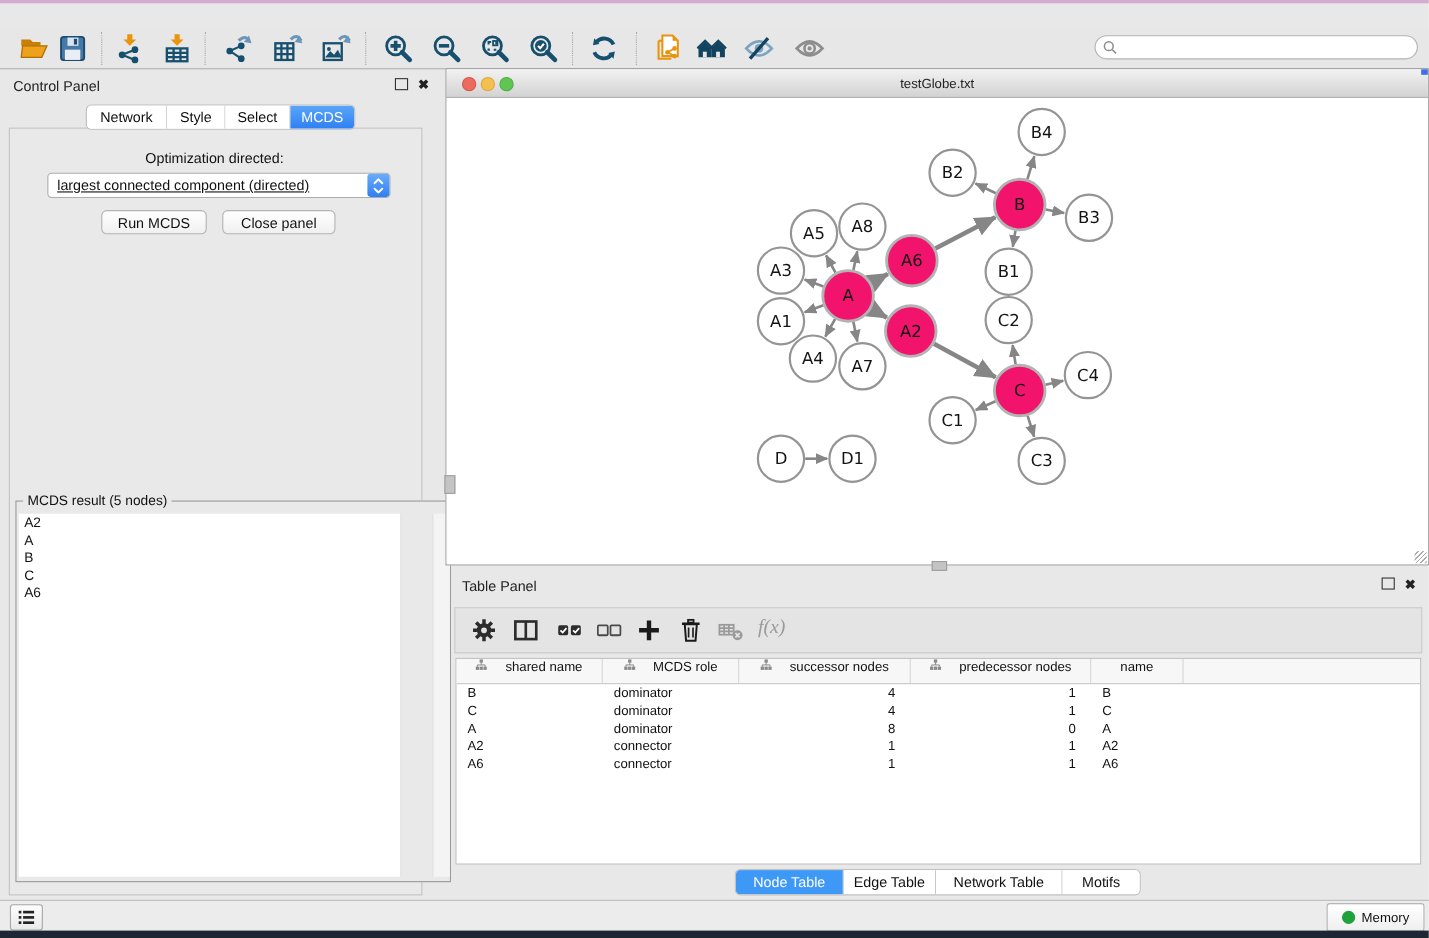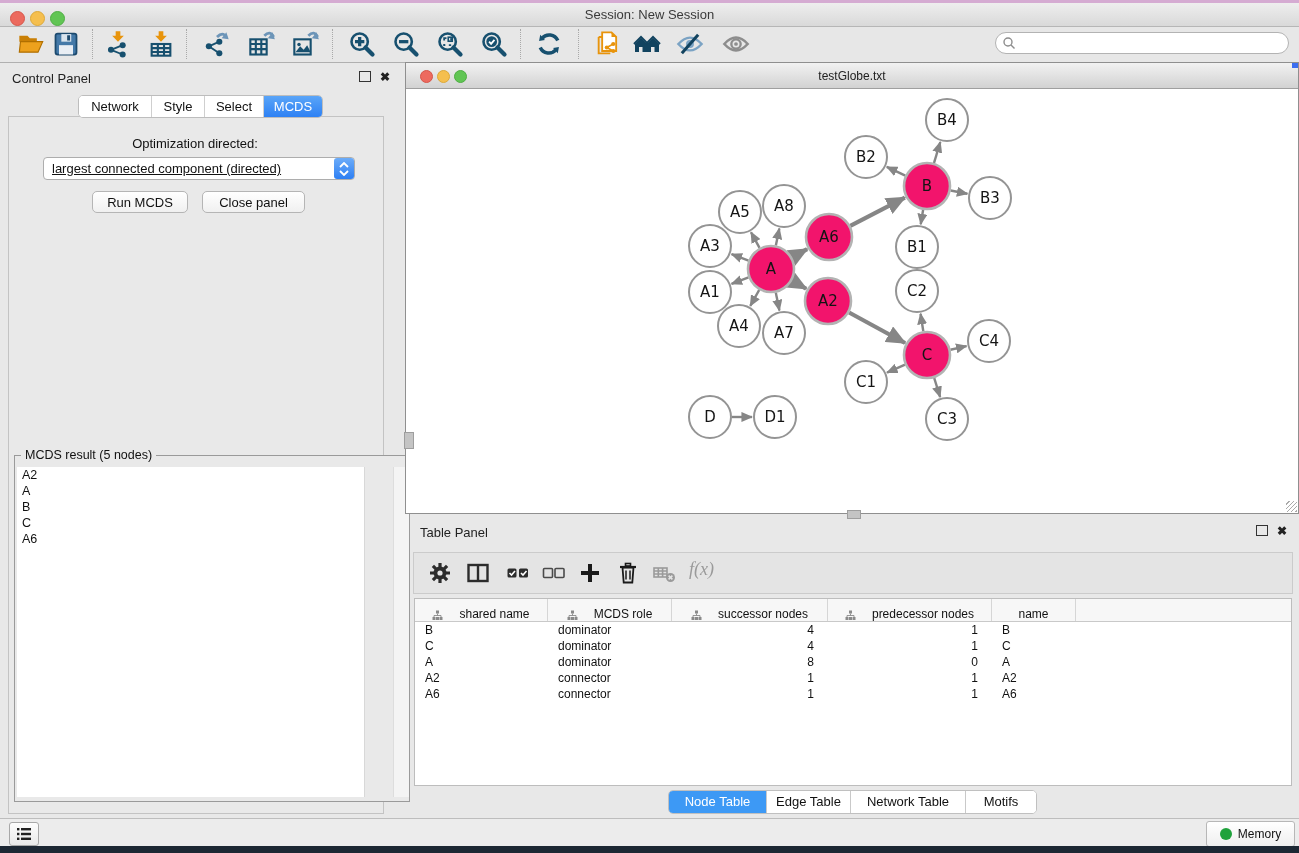--- a/index.html
+++ b/index.html
@@ -55,21 +55,21 @@
   .tl2{border-radius:50%;width:11px;height:11px;top:7px;}
   .canvas{left:0;top:26px;width:892px;height:424px;background:#fff;}
   
   .tp-title{left:420px;top:525px;font-size:13px;color:#222;}
   .tp-toolbar{left:413px;top:552px;width:878px;height:40px;background:#e4e4e4;border:1px solid #cbcbcb;}
   .tp-icon{top:8px;width:24px;height:24px;}
   .fx{font-family:"Liberation Serif",serif;font-style:italic;font-size:18px;color:#9a9a9a;}
   .table-wrap{left:414px;top:598px;width:878px;height:188px;background:#fff;border:1px solid #bdbdbd;
               box-sizing:border-box;overflow:hidden;}
   .thead{display:flex;height:22px;background:#f7f7f7;border-bottom:1px solid #c9c9c9;}
-  .th{display:flex;align-items:flex-end;justify-content:center;gap:16px;font-size:12px;color:#111;
+  .th{display:flex;align-items:flex-start;justify-content:center;gap:16px;font-size:12px;color:#111;
       border-right:1px solid #d6d6d6;box-sizing:border-box;}
   .trow{display:flex;height:16px;}
   .td{font-size:12px;color:#111;box-sizing:border-box;white-space:nowrap;line-height:16px;}
   .bot-tabs{left:668px;top:790px;height:22px;display:flex;border:1px solid #c0c0c0;border-radius:5px;
             overflow:hidden;background:#fff;}
   .btab{font-size:13px;color:#111;line-height:22px;text-align:center;border-right:1px solid #c9c9c9;background:#fff;}
   .btab:last-child{border-right:none;}
   .btab.active{background:#3d99f5;color:#fff;}
   
   .statusbar{left:0;top:818px;width:1299px;height:28px;background:#ececec;border-top:1px solid #bdbdbd;box-sizing:border-box;}
@@ -83,26 +83,20 @@
   .grip{right:1px;bottom:1px;width:11px;height:11px;
         background:repeating-linear-gradient(135deg,transparent 0 2px,#aaa 2px 3px);}
 </style>
 </head>
 <body>
 
 <div class="screen">
 
   <div class="abs menubar-strip"></div>
 
-  <div class="abs titlebar">
-    <span class="abs tl red"></span>
-    <span class="abs tl yel"></span>
-    <span class="abs tl grn"></span>
-    <div class="win-title">Session: New Session</div>
-  </div>
 
   <div class="abs toolbar">
     <svg class="abs tb-icon" style="left:17px" viewBox="0 0 24 24">
       <path d="M2 5h7l2 2h6v3H2z" fill="#c97f05"></path>
         <path d="M3 10h19l-4 9H2z" fill="#eda11d" stroke="#b06f00" stroke-width="1"></path>
     </svg>
     <svg class="abs tb-icon" style="left:52px" viewBox="0 0 24 24">
       <rect x="3" y="3" width="18" height="18" rx="2" fill="#4479a8" stroke="#1d4a6e" stroke-width="1.5"></rect>
       <rect x="8" y="3.5" width="8.5" height="6.5" fill="#d9e4ee"></rect>
         <rect x="13" y="4.5" width="2.5" height="4.5" fill="#1d4a6e"></rect>

